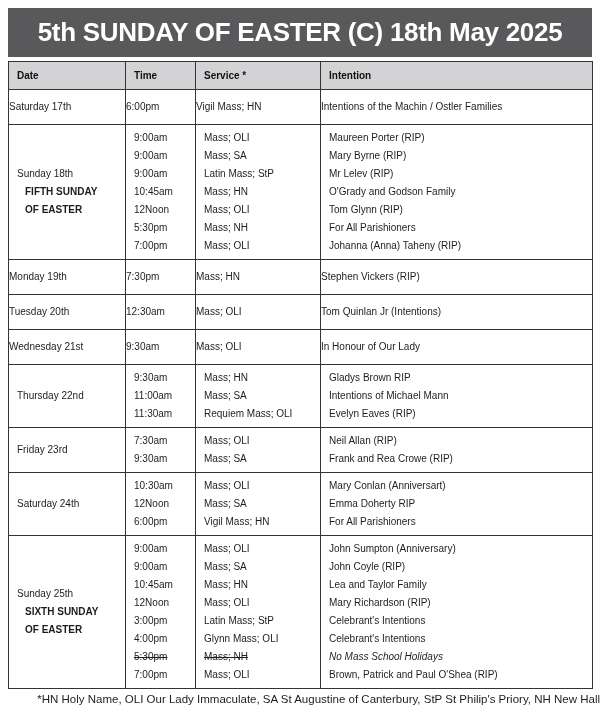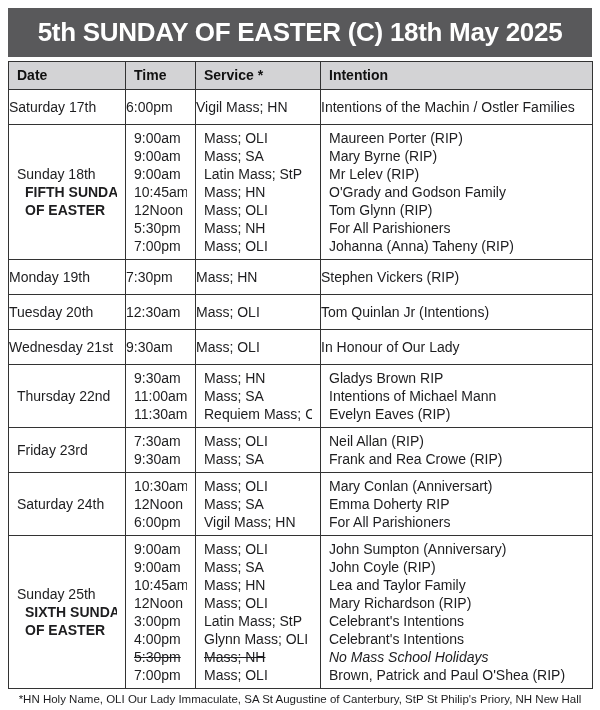--- a/index.html
+++ b/index.html
@@ -34,21 +34,21 @@
     width: 584px;
     border-collapse: collapse;
     table-layout: fixed;
   }
   col.c-date      { width: 117px; }
   col.c-time      { width: 70px;  }
   col.c-service   { width: 125px; }
   col.c-intention { width: 272px; }
   .schedule th, .schedule td {
     border: 1px solid #333333;
-    font-size: 14px;
+    font-size: 10px;
     text-align: left;
     vertical-align: middle;
   }
   .schedule th {
     background: #d3d3d5;
     font-weight: bold;
     padding: 5px 8px;
     line-height: 17px;
     color: #111;
   }
@@ -56,21 +56,21 @@
   tr.multi  td { padding: 4px 8px; }
   .line { line-height: 18px; white-space: nowrap; overflow: hidden; }
   .intention-cell .line { white-space: normal; }
   .bold   { font-weight: bold; padding-left: 8px; }
   .strike { text-decoration: line-through; }
   .italic { font-style: italic; }
   .footnote {
     position: absolute;
     left: 0; top: 693px;
     width: 600px;
-    text-align: center;
+    text-align: right;
     font-size: 11.5px;
     color: #1d1d1f;
     white-space: nowrap;
   }
 </style>
 </head>
 <body>
 
 <div class="page">
 

